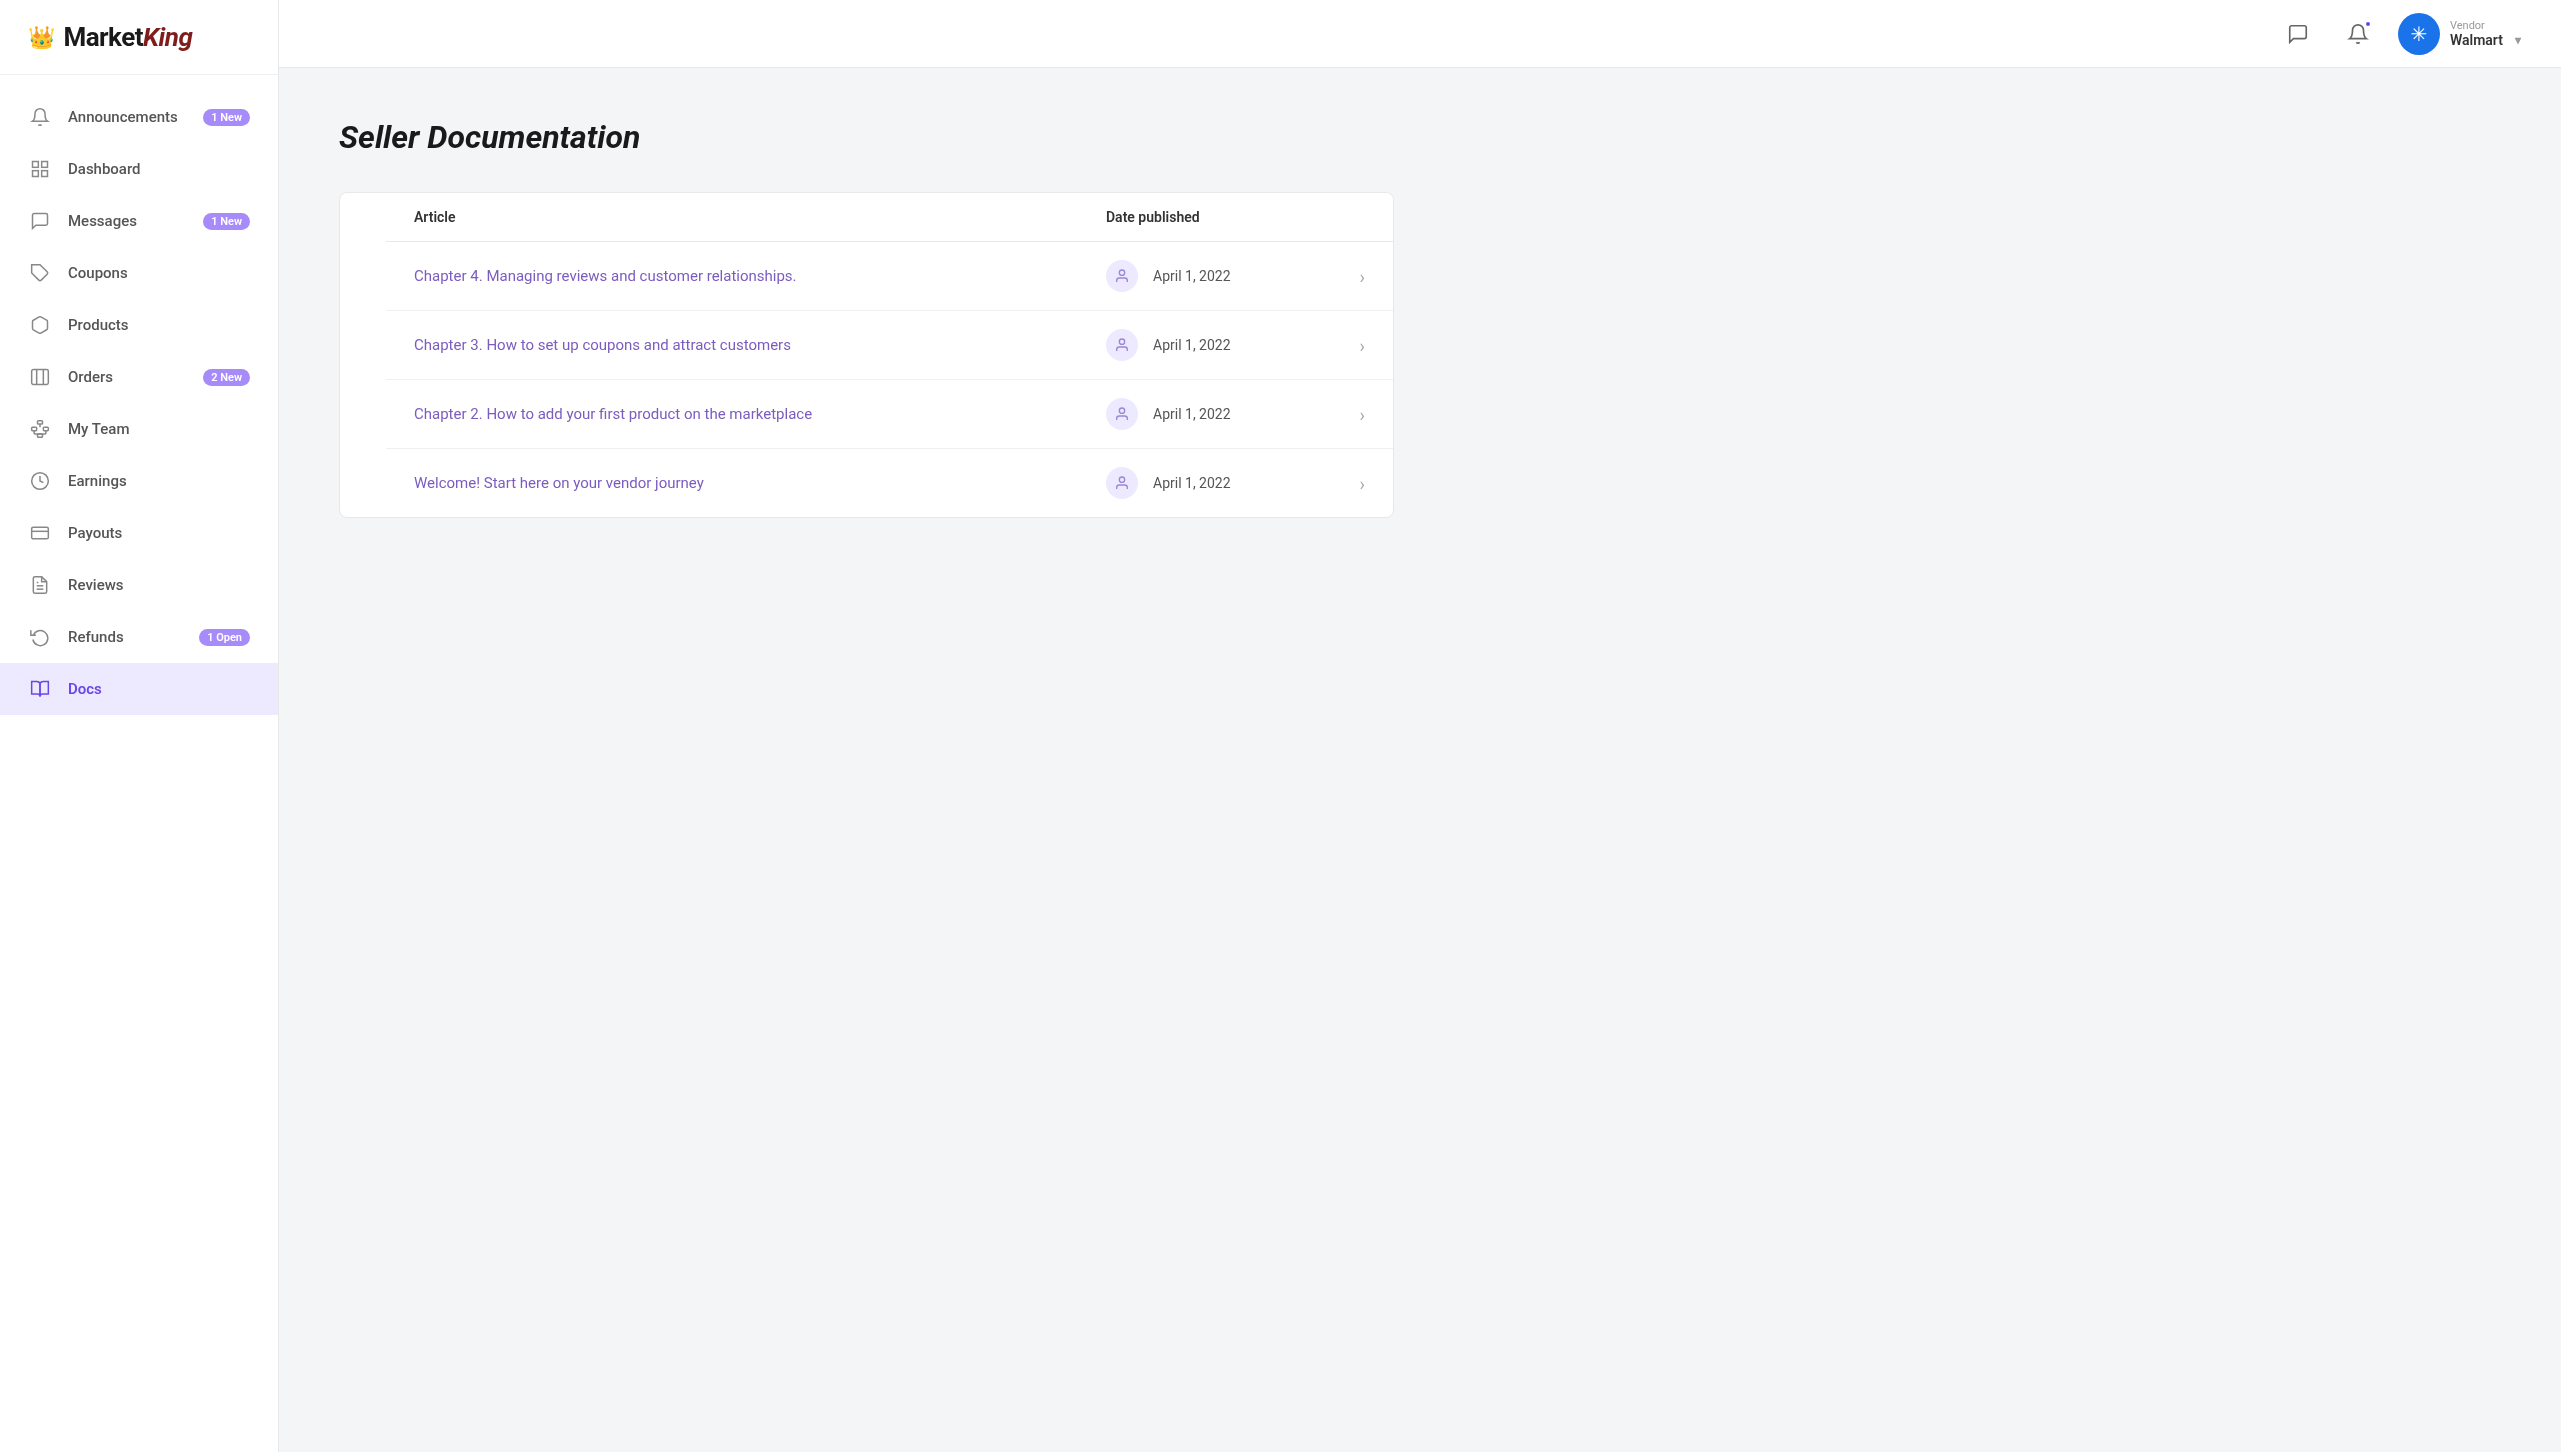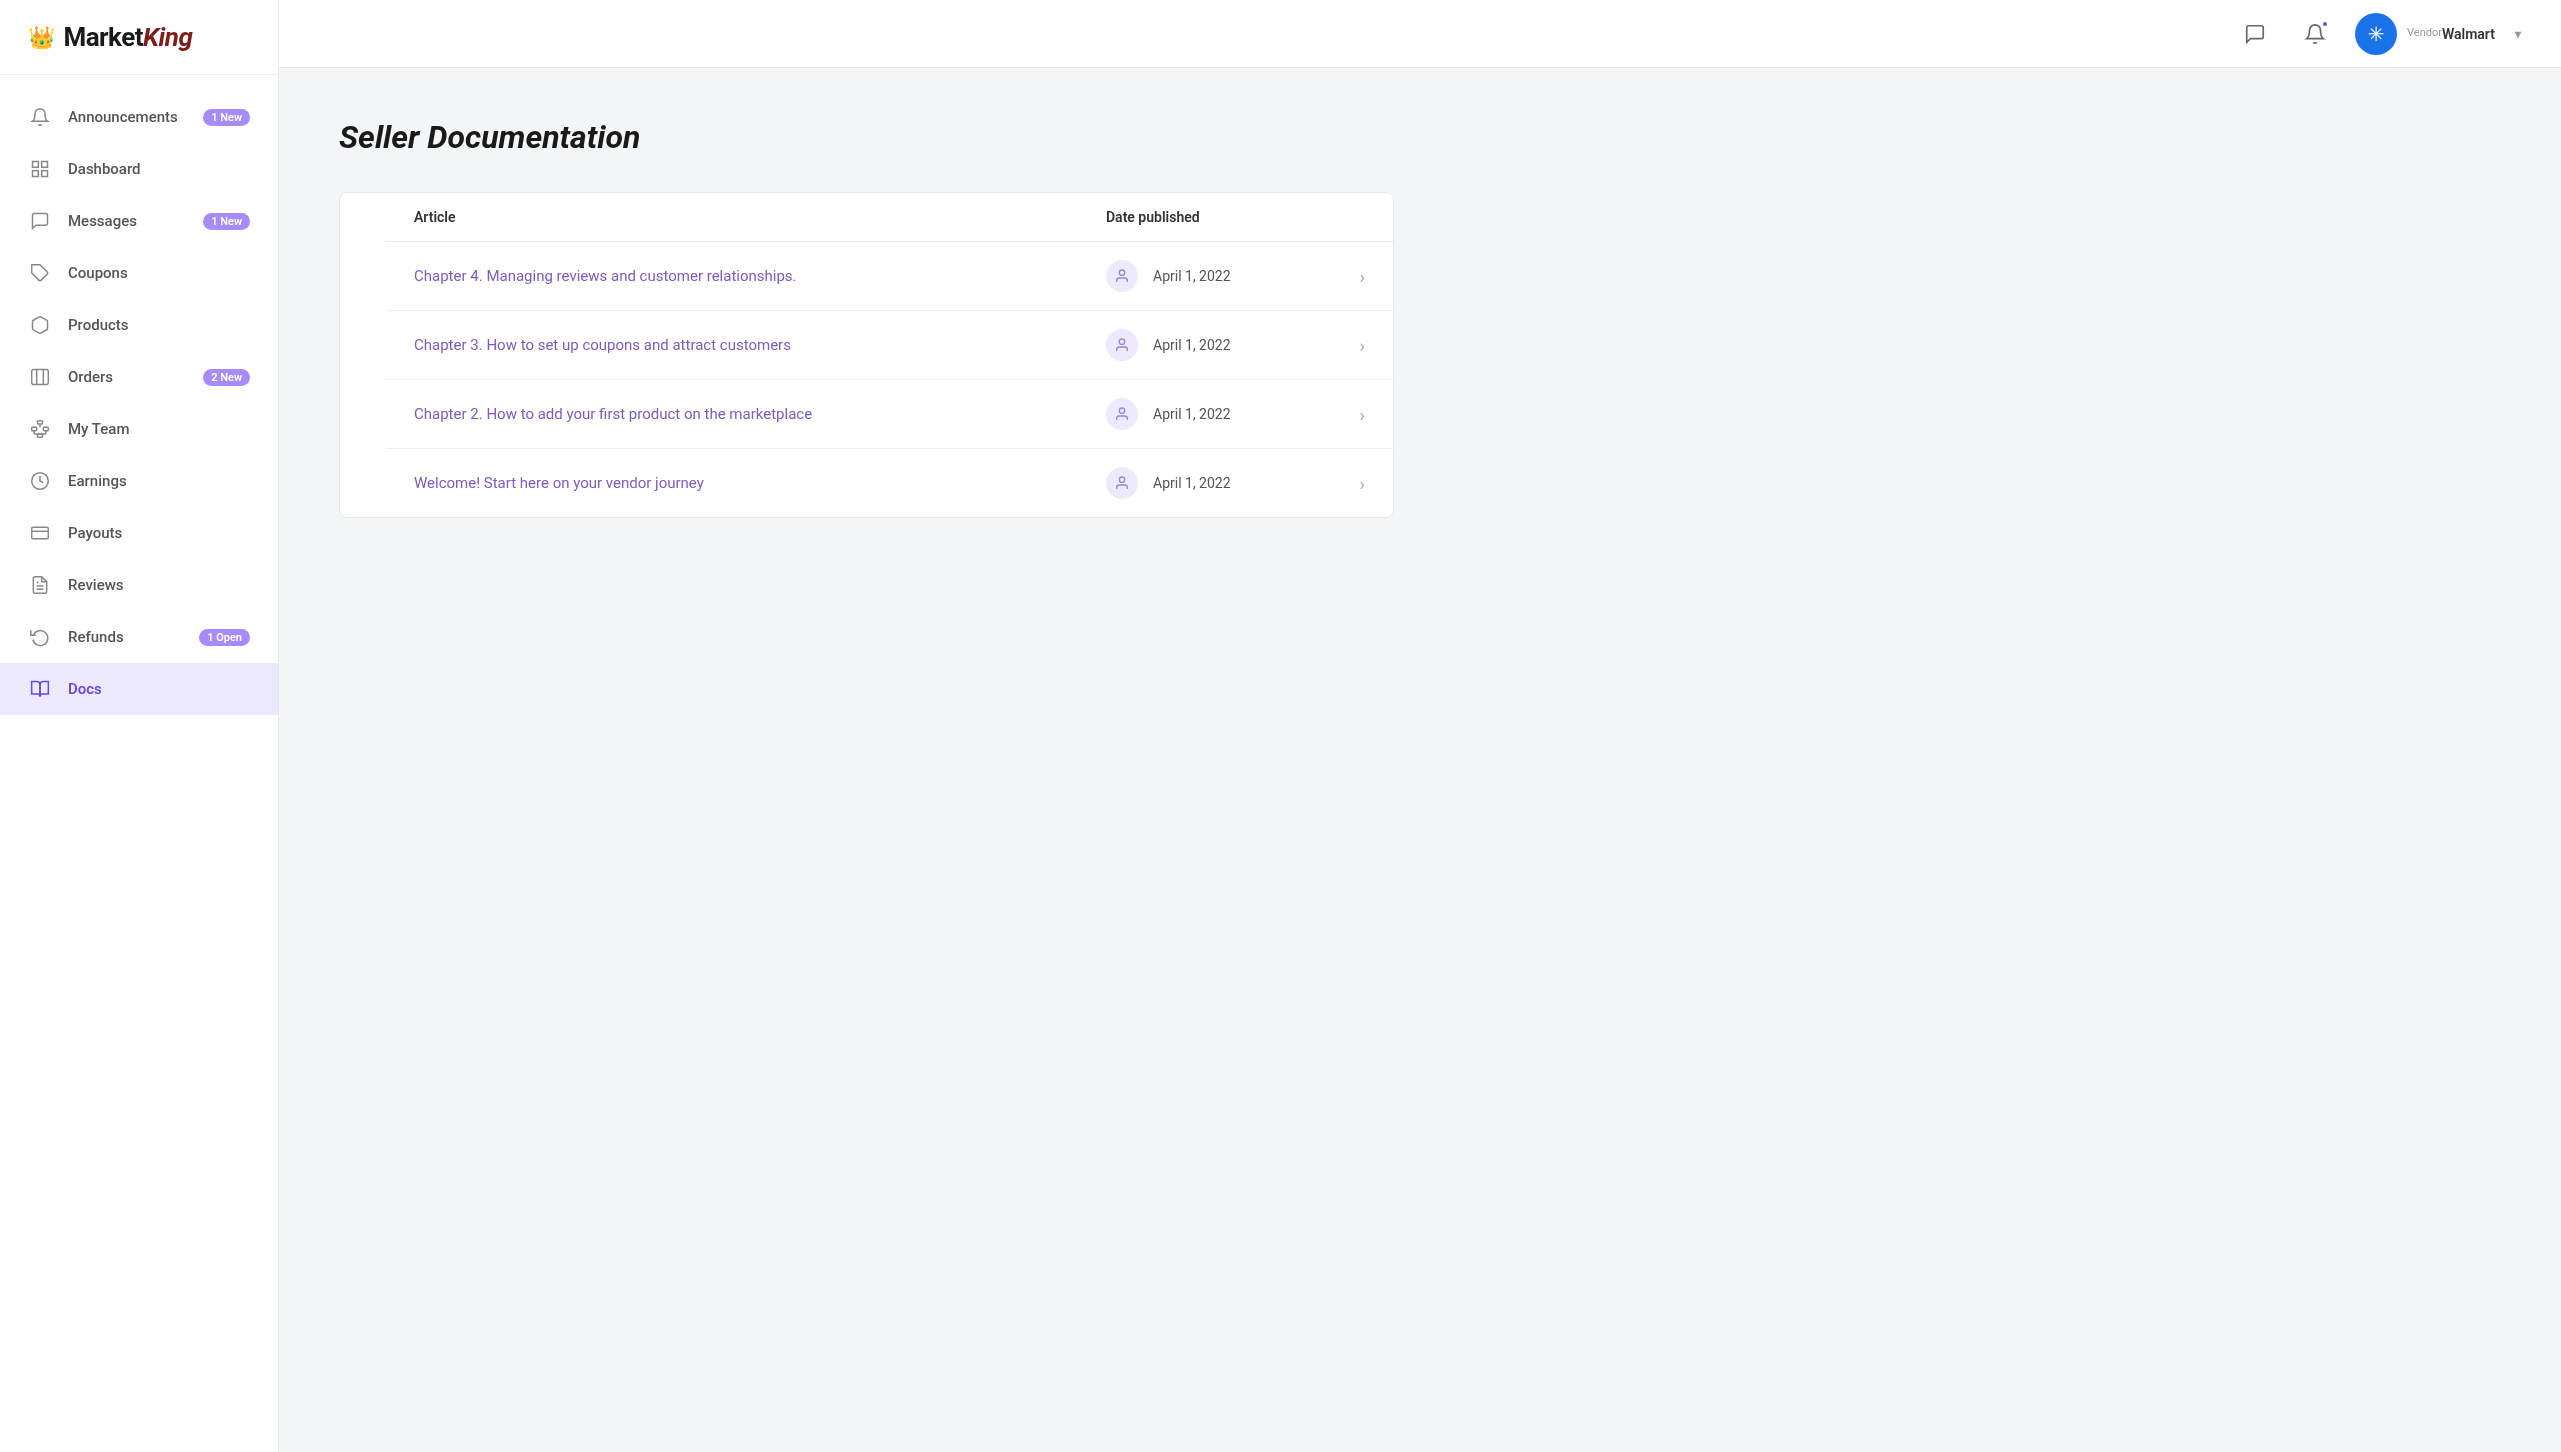--- a/index.html
+++ b/index.html
@@ -149,23 +149,23 @@
       height: 42px;
       background: #1a73e8;
       border-radius: 50%;
       display: flex;
       align-items: center;
       justify-content: center;
       color: #fff;
       font-size: 20px;
     }
 
-    .vendor-info { display: flex; }
+    .vendor-info { display: flex; flex-direction: column; }
     .vendor-label { font-size: 11px; color: #999; }
-    .vendor-name { font-size: 14px; font-weight: 600; color: #333; display: flex; align-items: center; gap: 20px; }
+    .vendor-name { font-size: 14px; font-weight: 600; color: #333; display: flex; align-items: center; gap: 12px; }
 
     
     .content {
       flex: 1;
       padding: 50px 60px;
       overflow-y: auto;
     }
 
     .page-title {
       font-size: 32px;

